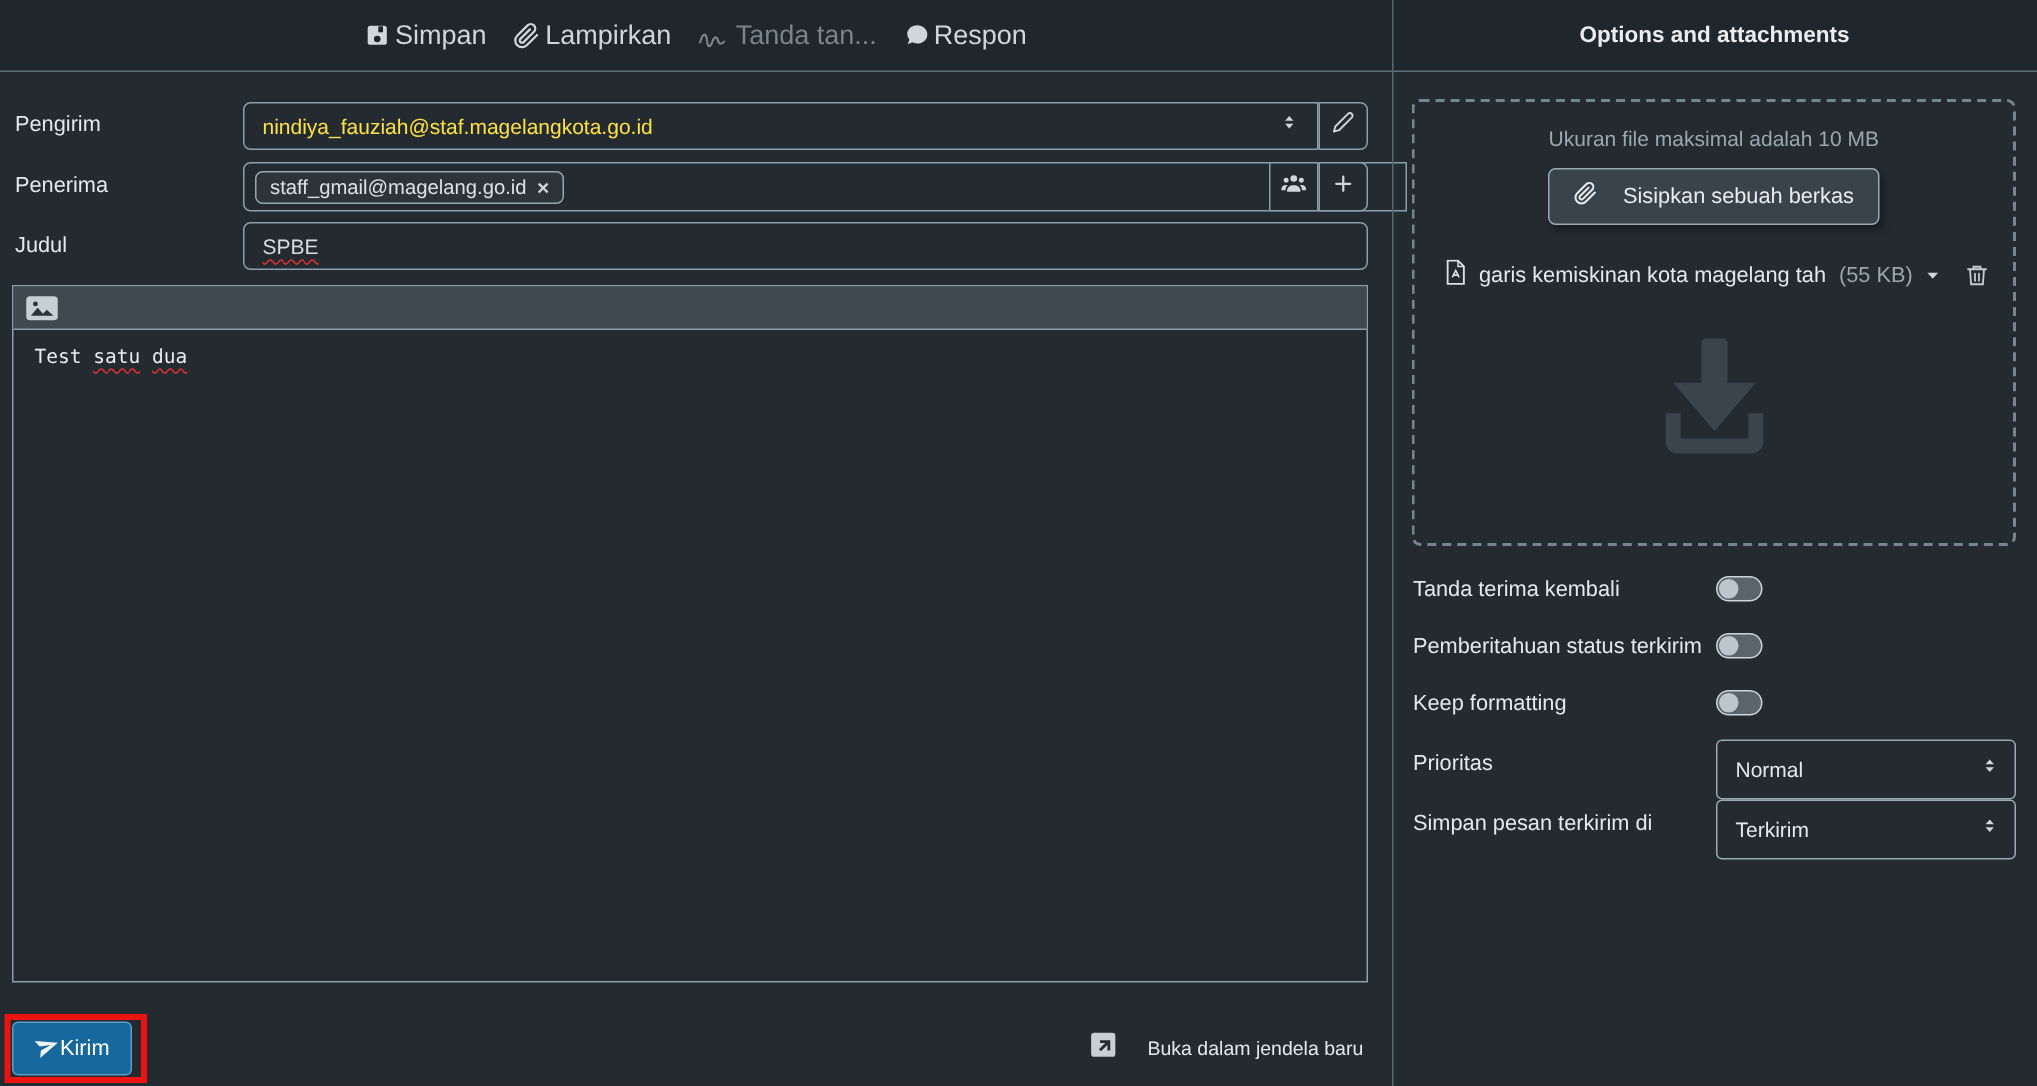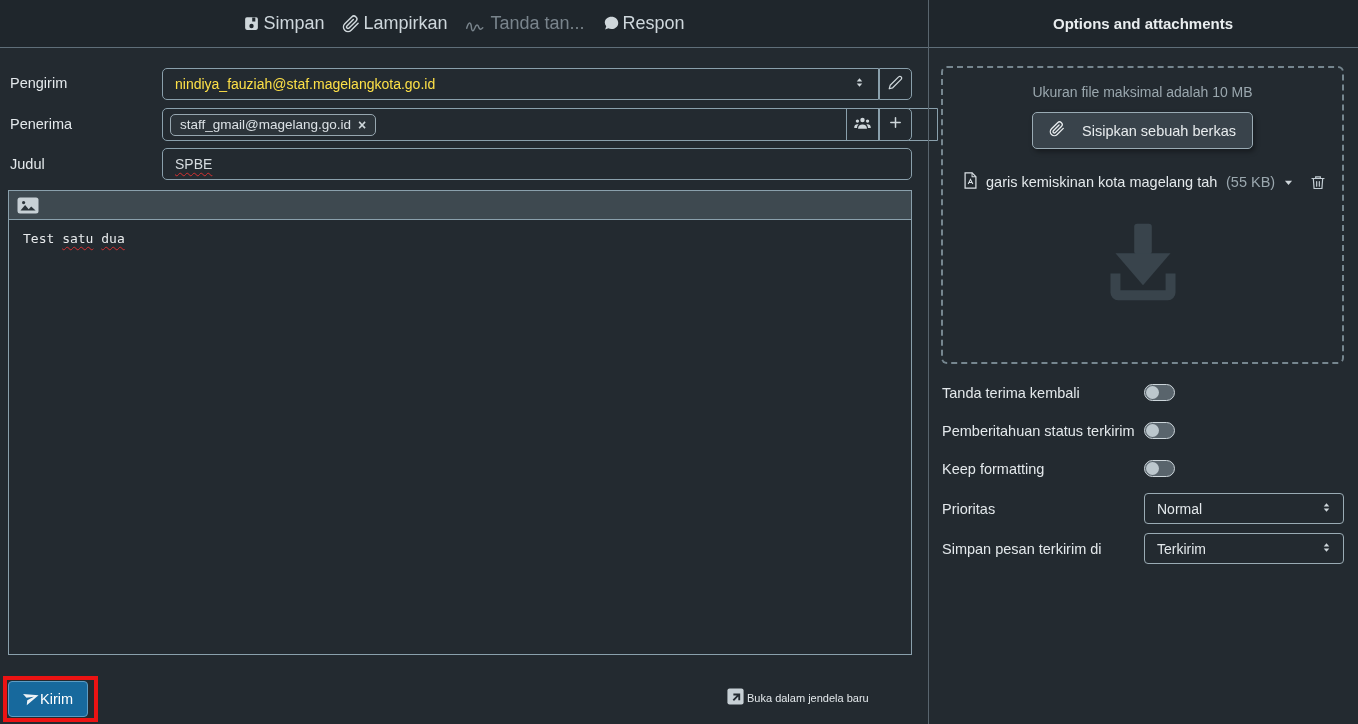--- a/index.html
+++ b/index.html
@@ -88,22 +88,22 @@
     border: 4px solid #ec1313; z-index: 3;
   }
   .send-btn {
     position: absolute; left: 8px; top: 681px; height: 36px; z-index: 4;
     display: flex; align-items: center; padding: 0 14px;
     background: #17699d; border: 1px solid #5c9cc4; border-radius: 4px;
     color: #ffffff; font-size: 14.5px; cursor: pointer;
   }
   .open-link {
     position: absolute; left: 727px; top: 688px;
-    display: flex; align-items: center; gap: 3px;
-    font-size: 11px; color: #e3e8eb; cursor: pointer;
+    display: flex; align-items: center; gap: 21px;
+    font-size: 13px; color: #e3e8eb; cursor: pointer;
   }
 
   
   .dropzone {
     position: absolute; left: 941px; top: 66px; width: 403px; height: 298px;
     border: 2px dashed #76868f; border-radius: 6px;
   }
   .dz-hint { text-align: center; margin-top: 16px; color: #9aa7ae; font-size: 14px; }
   .attach-btn {
     margin: 12px auto 0; width: fit-content;
@@ -126,21 +126,21 @@
   .opt-row .opt-label { font-size: 14.5px; color: #e3e8eb; line-height: 20px; }
   .toggle {
     position: absolute; left: 202px; top: 1px; width: 31px; height: 17px;
     border: 1px solid #ccd5da; border-radius: 10px; background: #59646c; cursor: pointer;
   }
   .toggle .knob {
     position: absolute; left: 1px; top: 1px; width: 13px; height: 13px;
     border-radius: 50%; background: #bcc7cd;
   }
   .opt-select {
-    position: absolute; left: 1144px; width: 200px; height: 31px;
+    position: absolute; left: 1144px; width: 200px; height: 40px;
     border: 1px solid #9aabb4; border-radius: 4px; background: #232a30;
     display: flex; align-items: center; cursor: pointer;
   }
   .opt-select .val { padding-left: 12px; flex: 1; font-size: 14px; color: #e3e8eb; }
   .opt-select .arrows { margin-right: 10px; }
   .sel-label { position: absolute; left: 942px; font-size: 14.5px; color: #e3e8eb; }
 </style>
 </head>
 <body>
 

